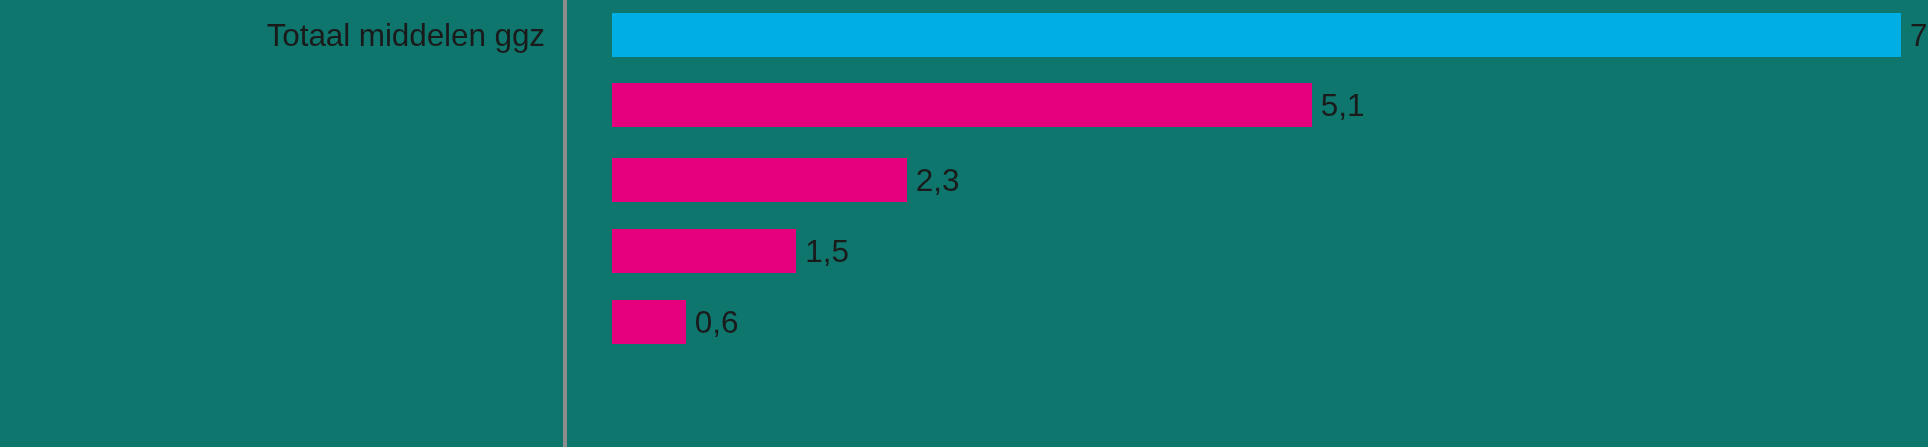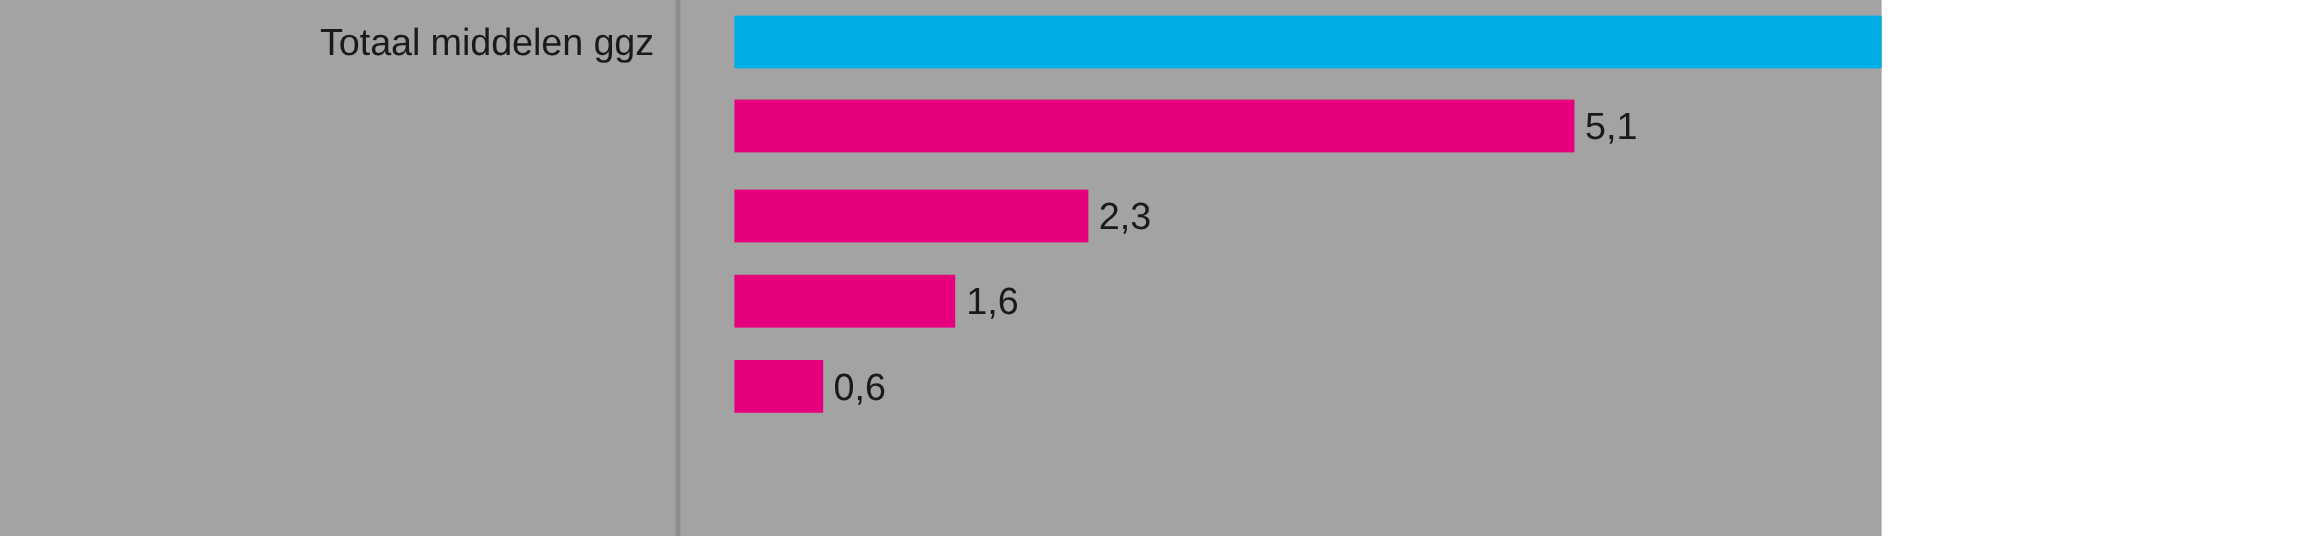--- a/index.html
+++ b/index.html
@@ -8,23 +8,23 @@
     padding: 0;
     background: #ffffff;
   }
   body {
     font-family: "Liberation Sans", sans-serif;
     -webkit-font-smoothing: antialiased;
   }
 
   #chart-root {
     position: relative;
-    width: 1568px;
+    width: 1928px;
     height: 447px;
-    background: #a3a3a3;
+    background: #0f766e;
     overflow: hidden;
     text-decoration: underline;
   }
 
   
   .axis-line {
     position: absolute;
     left: 563px;
     top: 0px;
     width: 4px;
@@ -121,21 +121,21 @@
     <div class="bar-row" style="top:145px;">
       <div class="bar-wrap">
         <div class="bar" style="width: 294.629px; background: rgb(230, 0, 126);"></div>
         <div class="value-label">2,3</div>
       </div>
     </div>
 
     <div class="bar-row" style="top:216px;">
       <div class="bar-wrap">
         <div class="bar" style="width: 184.143px; background: rgb(230, 0, 126);"></div>
-        <div class="value-label">1,6</div>
+        <div class="value-label">1,5</div>
       </div>
     </div>
 
     <div class="bar-row" style="top:287px;">
       <div class="bar-wrap">
         <div class="bar" style="width: 73.6571px; background: rgb(230, 0, 126);"></div>
         <div class="value-label">0,6</div>
       </div>
     </div>
 

